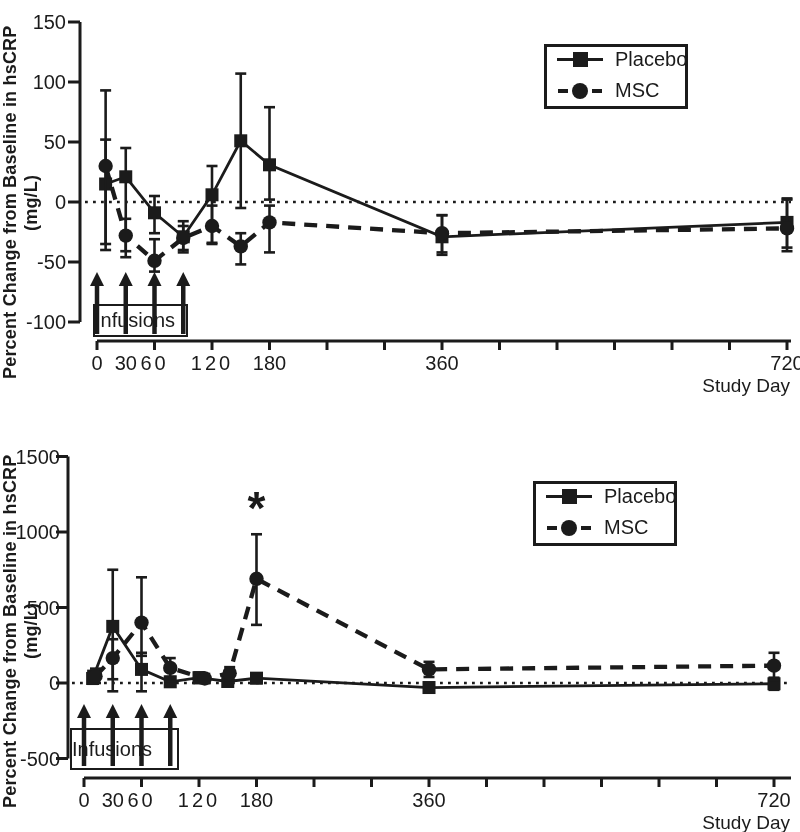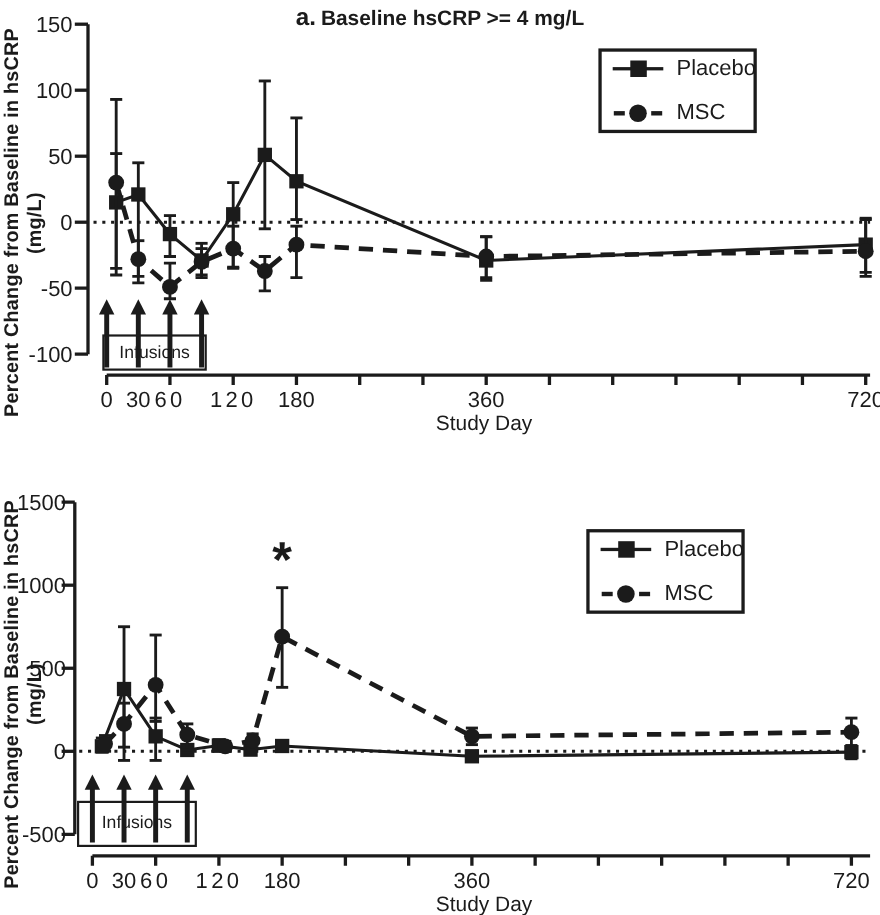--- a/index.html
+++ b/index.html
@@ -5,35 +5,35 @@
   html,body{margin:0;padding:0;background:#fff;}
   .fig{position:relative;width:800px;height:832px;background:#fff;overflow:hidden;
        font-family:"Liberation Sans",sans-serif;color:#1b1b1b;text-decoration:underline;}
   .panel{position:absolute;left:0;width:800px;height:416px;}
   .panel svg{position:absolute;left:0;top:0;}
   .title{position:absolute;left:0;right:0;text-align:center;font-weight:bold;color:#1b1b1b;}
   .title .tpfx{font-size:22px;}
   .title .ttxt{font-size:19px;}
   .ylab{position:absolute;left:0;width:26px;writing-mode:vertical-rl;transform:rotate(180deg);
         text-align:center;font-weight:bold;font-size:18px;letter-spacing:.2px;}
-  .xlab{position:absolute;left:90px;width:700px;text-align:center;font-size:19px;}
-  .legend{position:absolute;width:144px;height:77px;border:3px solid #1b1b1b;background:#fff;
-          box-sizing:border-box;display:flex;flex-direction:column;justify-content:space-between;
+  .xlab{position:absolute;left:90px;width:700px;text-align:right;font-size:19px;}
+  .legend{position:absolute;width:144px;height:65px;border:3px solid #1b1b1b;background:#fff;
+          box-sizing:border-box;display:flex;flex-direction:column;justify-content:flex-end;
           gap:8px;padding:4px 10px;}
   .lrow{display:flex;align-items:center;gap:12px;}
   .samp{position:relative;width:46px;height:18px;flex:0 0 46px;}
   .sline{position:absolute;left:0;right:0;top:50%;height:3px;margin-top:-1.5px;background:#1b1b1b;}
   .ssq{position:absolute;left:50%;top:50%;width:15px;height:15px;margin:-7.5px 0 0 -7.5px;background:#1b1b1b;}
   .sd{position:absolute;top:50%;height:4px;width:10px;margin-top:-2px;background:#1b1b1b;}
   .d1{left:1px;}.d2{right:1px;}
   .scirc{position:absolute;left:50%;top:50%;width:16px;height:16px;margin:-8px 0 0 -8px;
          border-radius:50%;background:#1b1b1b;}
   .llab{font-size:20px;color:#1b1b1b;}
   .infbox{position:absolute;border:2.5px solid #1b1b1b;box-sizing:border-box;background:transparent;
-          display:flex;align-items:center;justify-content:center;font-size:16px;}
+          display:flex;align-items:center;font-size:20px;}
 </style>
 </head>
 <body>
 
 <div class="fig">
 
   <section class="panel" style="top:0">
     <svg id="svg-a" width="800" height="416">
         <line x1="85" y1="202" x2="791" y2="202" stroke="#1b1b1b" stroke-width="2.7" stroke-dasharray="2.8 5.2"></line>
         <g>
@@ -157,24 +157,20 @@
           <polygon points="97,272 90,286 104,286" fill="#1b1b1b"></polygon>
           <line x1="125.75" y1="334" x2="125.75" y2="285" stroke="#1b1b1b" stroke-width="4.5"></line>
           <polygon points="125.75,272 118.75,286 132.75,286" fill="#1b1b1b"></polygon>
           <line x1="154.5" y1="334" x2="154.5" y2="285" stroke="#1b1b1b" stroke-width="4.5"></line>
           <polygon points="154.5,272 147.5,286 161.5,286" fill="#1b1b1b"></polygon>
           <line x1="183.25" y1="334" x2="183.25" y2="285" stroke="#1b1b1b" stroke-width="4.5"></line>
           <polygon points="183.25,272 176.25,286 190.25,286" fill="#1b1b1b"></polygon>
         </g>
       </svg>
     <div class="ylab" style="top:0;height:405px">Percent Change from Baseline in hsCRP (mg/L)</div>
-    <div class="title" style="top:3px">
-      <span class="tpfx">a.</span>
-      <span class="ttxt">Baseline hsCRP &gt;= 4 mg/L</span>
-    </div>
     <div class="legend" style="left:544px;top:44px">
       <div class="lrow">
         <span class="samp">
             <i class="sline"></i>
             <i class="ssq"></i>
           </span>
         <span class="llab">Placebo</span>
       </div>
       <div class="lrow">
         <span class="samp">

